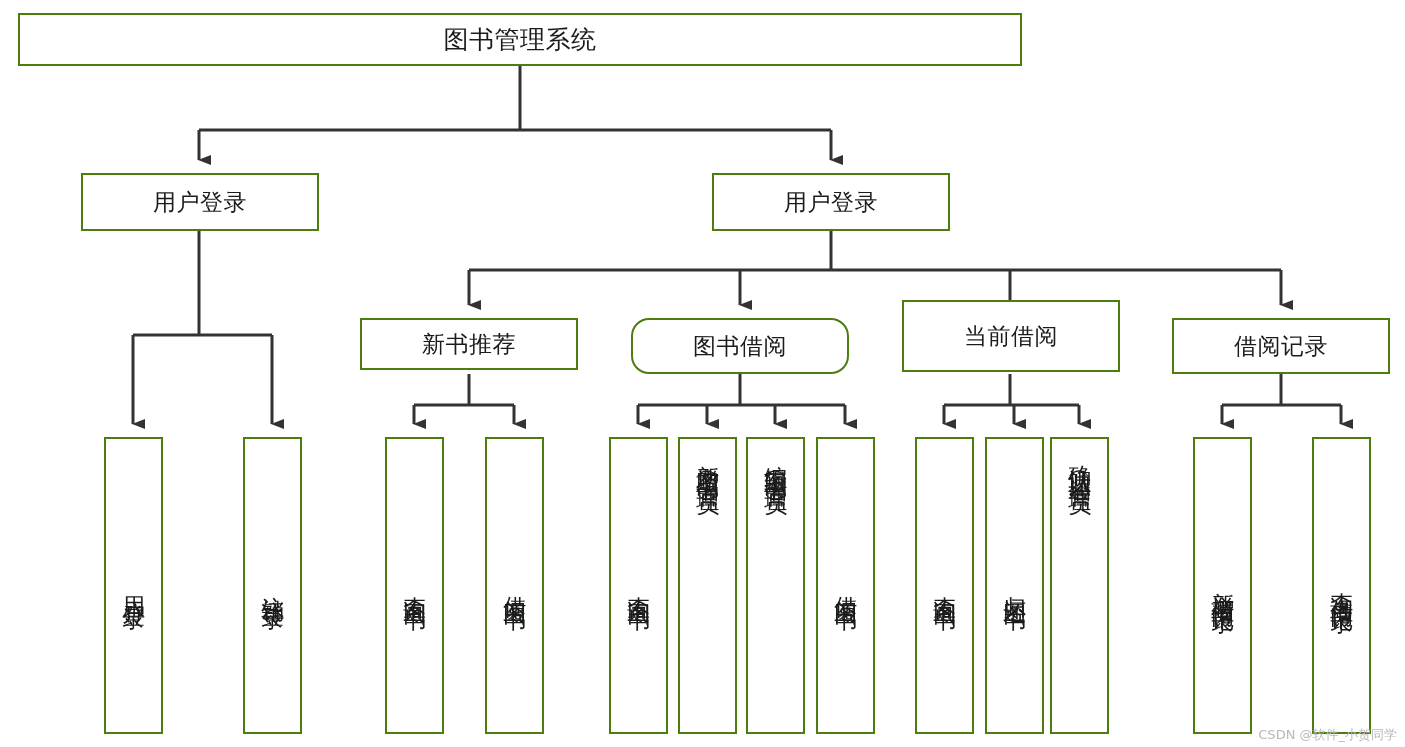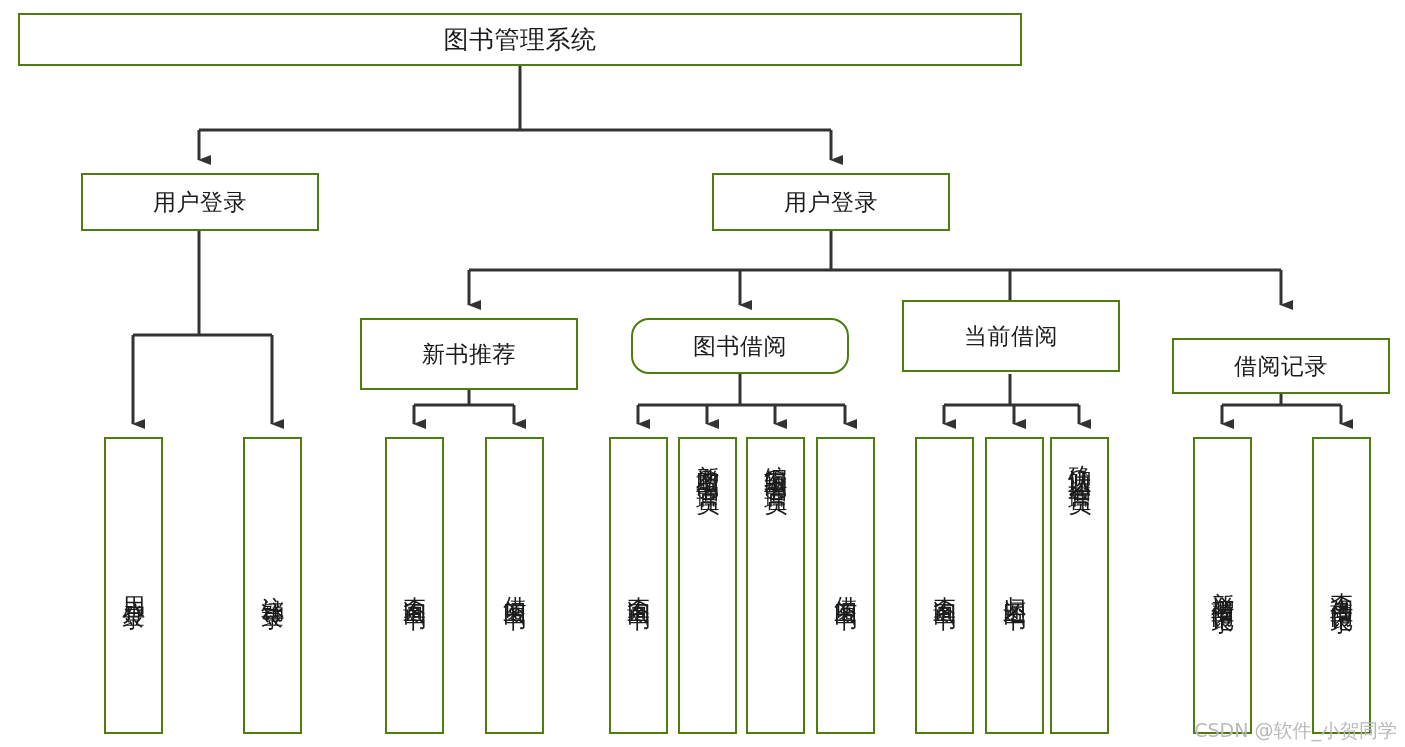--- a/index.html
+++ b/index.html
@@ -63,21 +63,21 @@
     line-height: 1.02;
     letter-spacing: 4px;
     white-space: nowrap;
   }
 
   
   #watermark {
     position: absolute;
     right: 8px;
     bottom: 3px;
-    font-size: 19px;
+    font-size: 13px;
     color: #b9b9b9;
     white-space: nowrap;
     user-select: none;
   }
 </style>
 </head>
 <body>
 
 <div id="canvas">
 
@@ -137,30 +137,30 @@
     <span class="lbl">图书管理系统</span>
   </div>
 
   <div class="node lvl2" style="left:81px; top:173px; width:238px; height:58px;">
     <span class="lbl">用户登录</span>
   </div>
   <div class="node lvl2" style="left:712px; top:173px; width:238px; height:58px;">
     <span class="lbl">用户登录</span>
   </div>
 
-  <div class="node lvl3" style="left:360px; top:318px; width:218px; height:72px;">
+  <div class="node lvl3" style="left:360px; top:318px; width:218px; height:52px;">
     <span class="lbl">新书推荐</span>
   </div>
   <div class="node lvl3" style="left:631px; top:318px; width:218px; height:56px;border-radius:18px;">
     <span class="lbl">图书借阅</span>
   </div>
   <div class="node lvl3" style="left:902px; top:300px; width:218px; height:72px;">
     <span class="lbl">当前借阅</span>
   </div>
-  <div class="node lvl3" style="left:1172px; top:318px; width:218px; height:56px;margin-top:20px;">
+  <div class="node lvl3" style="left:1172px; top:318px; width:218px; height:56px;">
     <span class="lbl">借阅记录</span>
   </div>
 
   <div class="node leaf mid" style="left:104px; top:437px; width:59px; height:297px;">
     <span class="lbl">用户登录</span>
   </div>
   <div class="node leaf mid" style="left:243px; top:437px; width:59px; height:297px;">
     <span class="lbl">注销登录</span>
   </div>
 

